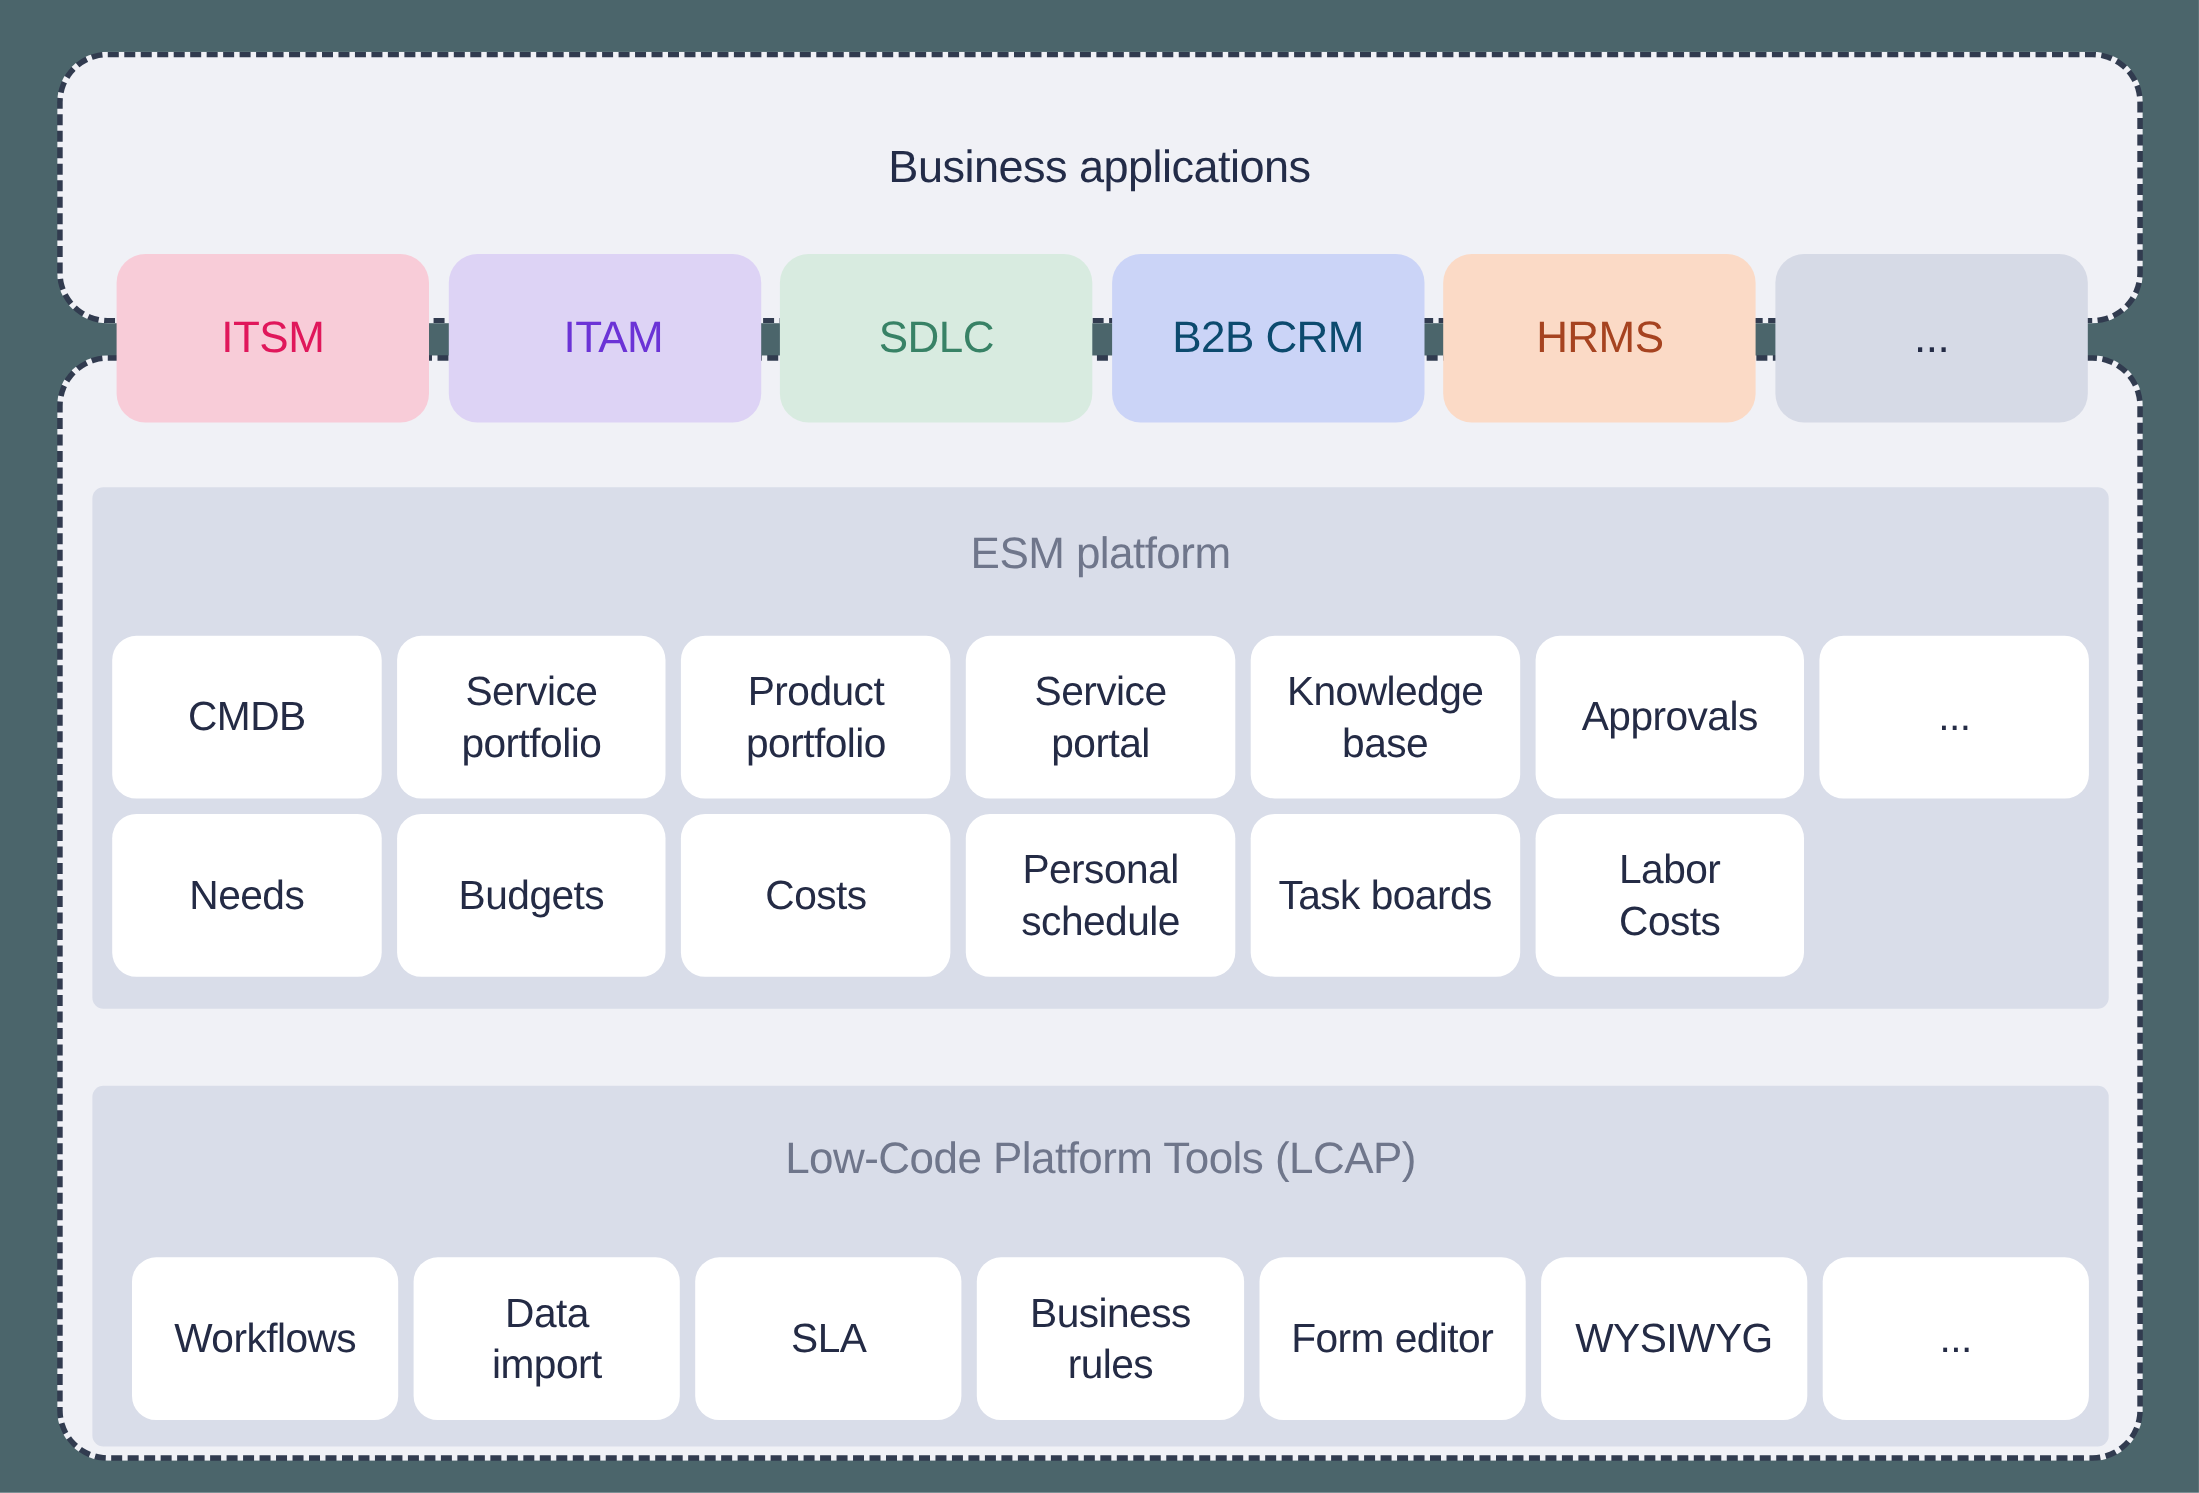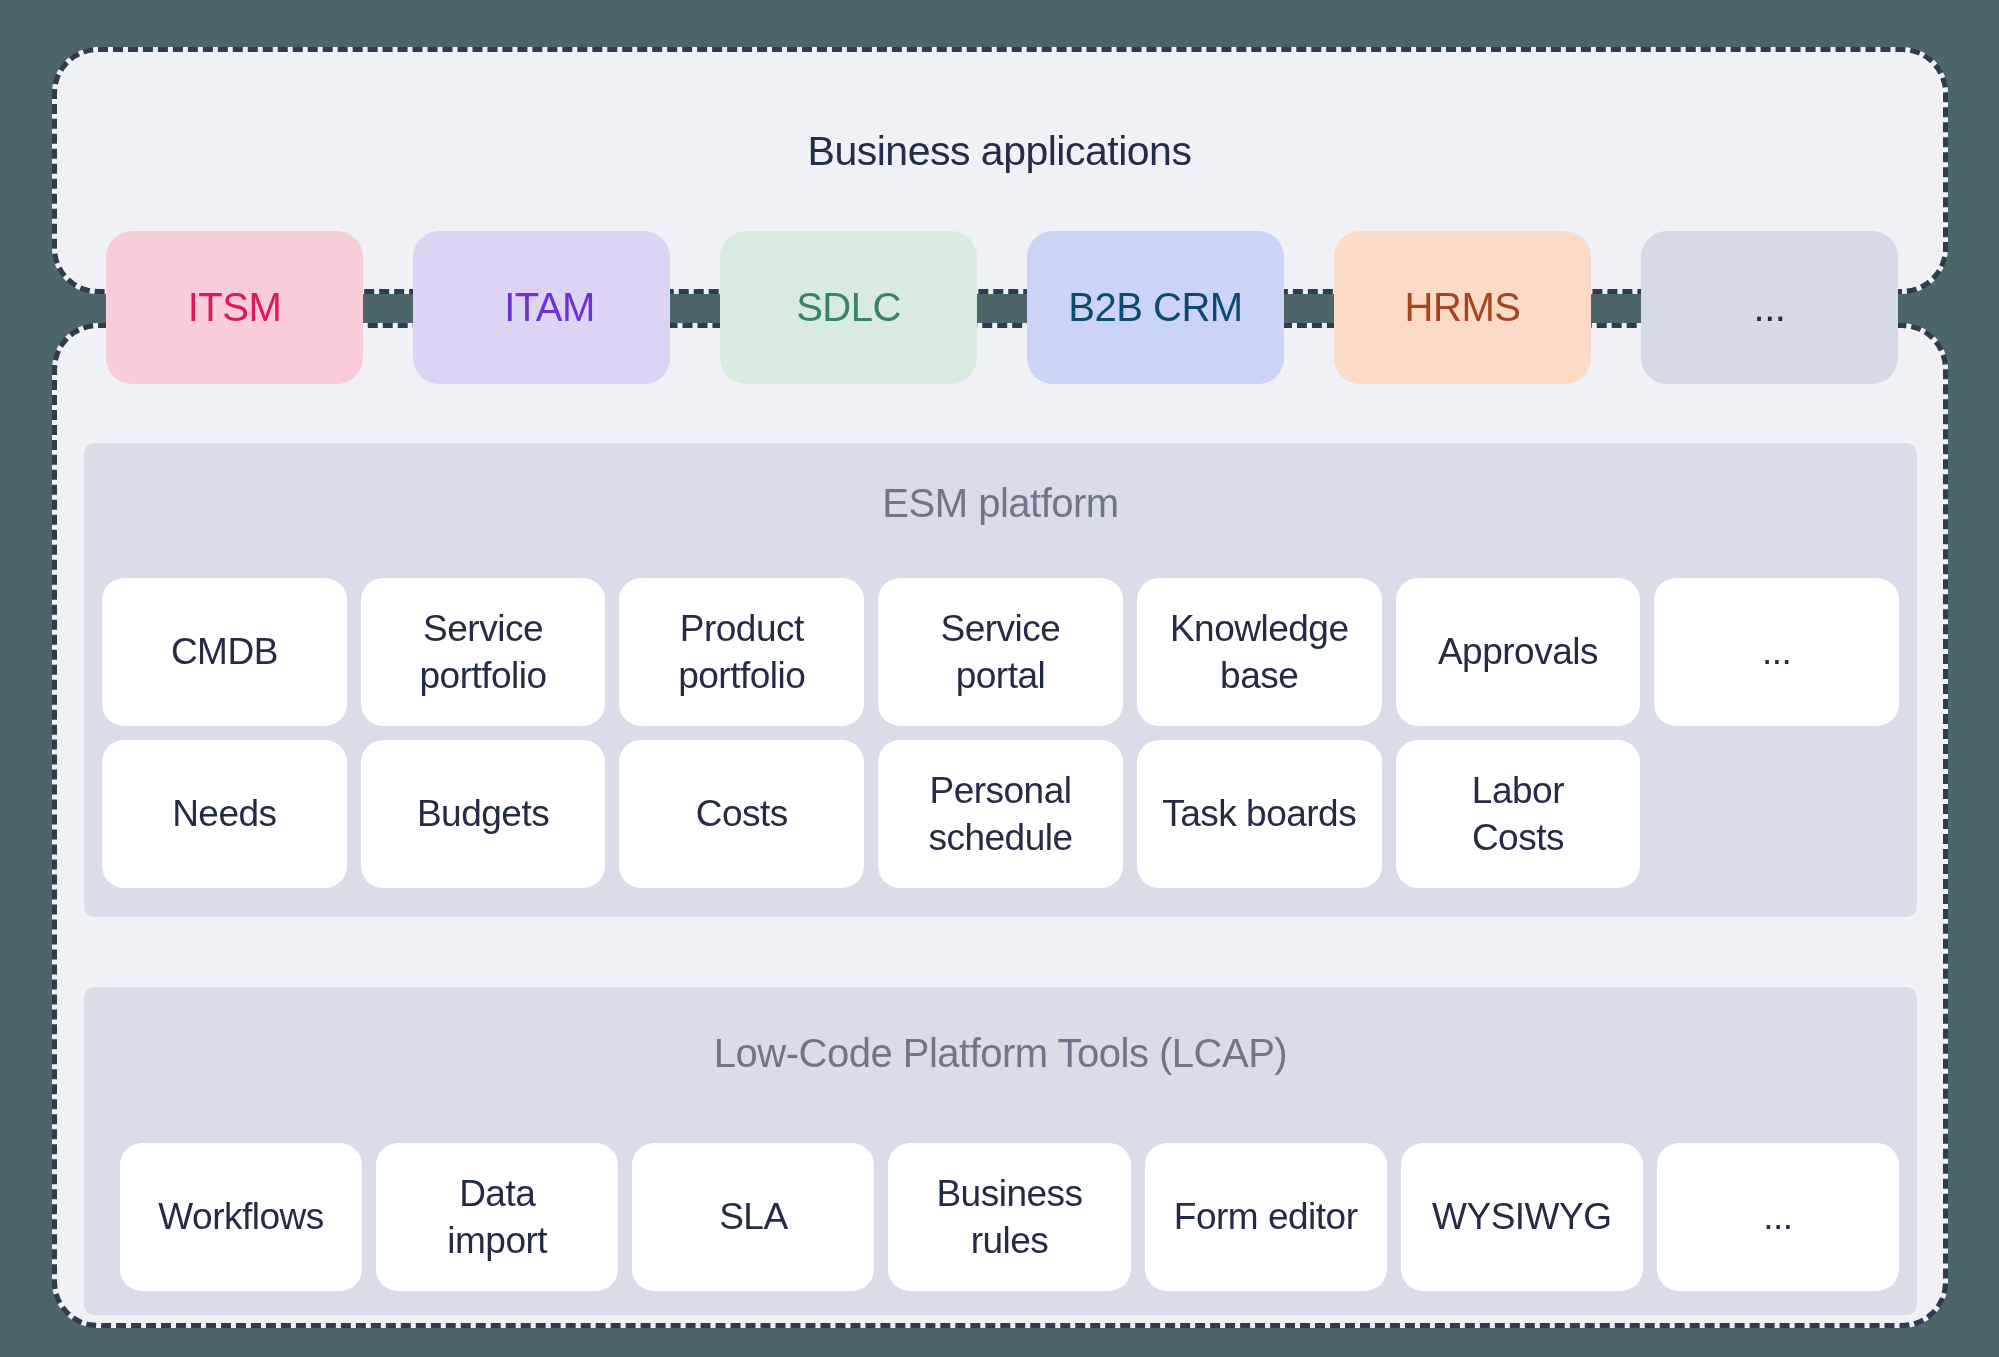--- a/index.html
+++ b/index.html
@@ -48,21 +48,21 @@
     position:absolute;
     left:106px;
     top:231px;
     width:1792px;
     height:153px;
     display:flex;
     justify-content:space-between;
     z-index:4;
   }
   .chip{
-    width:257px;
+    width:284px;
     height:153px;
     border-radius:26px;
     display:flex;
     align-items:center;
     justify-content:center;
     font-size:40px;
     letter-spacing:-0.5px;
   }
 
   .panel{

